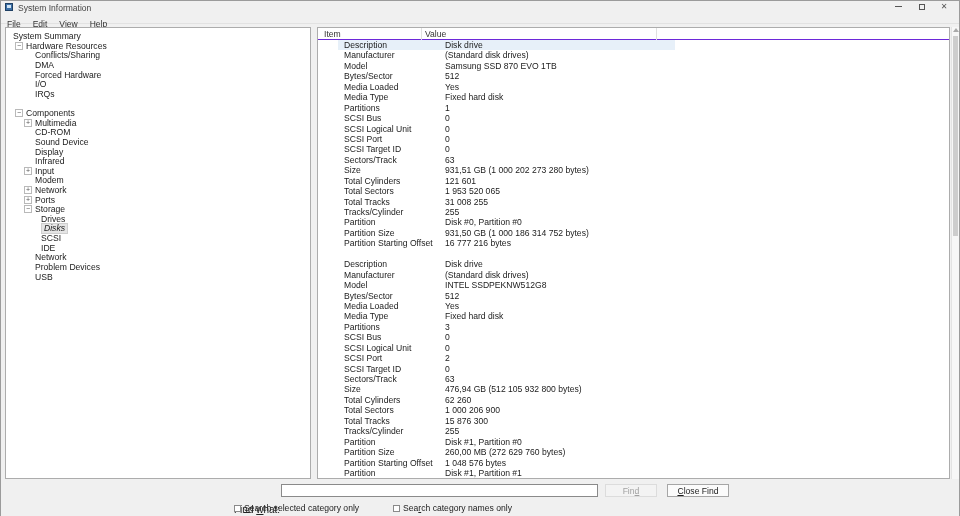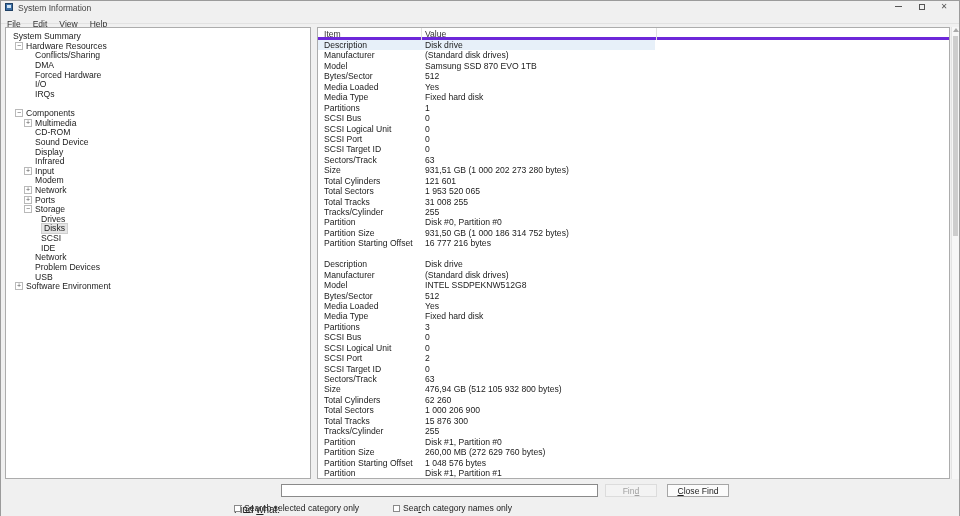--- a/index.html
+++ b/index.html
@@ -20,30 +20,30 @@
   
   .menubar { position:absolute; top:12px; left:0; right:0; height:11px; border-bottom:1px solid #e2e2e2; }
   .menu-item { display:inline-block; font-size:8.5px; color:#333; padding:1px 6px 0 6px; }
 
   
   .tree-pane { position:absolute; left:4px; top:26px; width:306px; height:452px; background:#fff; border:1px solid #acacac; overflow:hidden; }
   .tree-item { position:relative; height:10px; line-height:10px; font-size:8.6px; white-space:nowrap; }
   .tree-glyph { position:absolute; top:1px; width:8px; height:8px; border:1px solid #b9b9b9; background:#fff; color:#555;
     font-size:7px; line-height:6px; text-align:center; }
   .tree-label { position:absolute; top:0; }
-  .tree-label.sel { background:#e5e5e5; border:1px solid #cfcfcf; padding:0 2px; margin-top:-1px; line-height:9px; }
+  .tree-label.sel { background:#e5e5e5; border:1px solid #cfcfcf; padding:0 2px; margin-top:-1px; line-height:9px;font-style:italic; }
 
   .list-pane { position:absolute; left:316px; top:26px; width:633px; height:452px; background:#fff; border:1px solid #acacac; overflow:hidden; }
-  .list-header { position:relative; height:12px; border-bottom:3px solid #6d28d9; font-size:8.6px; color:#333; }
+  .list-header { position:relative; height:12px; border-bottom:1px solid #6d28d9; font-size:8.6px; color:#333; }
   .col-h { position:absolute; top:1px; }
   .col-h.item { left:6px; }
   .col-h.value { left:107px; }
   .h-sep1 { position:absolute; left:103px; top:0; height:12px; border-left:1px solid #e0e0e0; }
   .h-sep2 { position:absolute; left:338px; top:0; height:12px; border-left:1px solid #e0e0e0; }
-  .list-row { position:relative; height:10.45px; line-height:10.45px; font-size:8.6px; white-space:nowrap; }
+  .list-row { position:relative; height:10.45px; line-height:10.45px; font-size:8.6px; white-space:nowrap;margin-left:20px; }
   .list-row .c-item { position:absolute; left:6px; }
   .list-row .c-value { position:absolute; left:107px; }
   .list-row.sel { background:#e7f0f9; width:337px; }
 
   
   .scrollbar-v { position:absolute; left:950px; top:26px; width:8px; height:452px; background:#f7f7f7; border-left:1px solid #e3e3e3; }
   .sb-arrow-up { position:absolute; top:1px; left:1px; width:0; height:0; border-left:3px solid transparent; border-right:3px solid transparent; border-bottom:4px solid #a9a9a9; }
   .sb-thumb { position:absolute; top:9px; left:1px; width:5px; height:200px; background:#cdcdcd; }
 
   
@@ -149,24 +149,20 @@
       </div>
       <div class="tree-item" style="top: 224.49px; position: absolute; left: 0px; right: 0px;">
         <span class="tree-label" style="left: 29px;">Network</span>
       </div>
       <div class="tree-item" style="top: 234.12px; position: absolute; left: 0px; right: 0px;">
         <span class="tree-label" style="left: 29px;">Problem Devices</span>
       </div>
       <div class="tree-item" style="top: 243.75px; position: absolute; left: 0px; right: 0px;">
         <span class="tree-label" style="left: 29px;">USB</span>
       </div>
-      <div class="tree-item" style="top: 253.38px; position: absolute; left: 0px; right: 0px;">
-        <span class="tree-glyph" style="left: 9px;">+</span>
-        <span class="tree-label" style="left: 20px;">Software Environment</span>
-      </div>
     </div>
 
   <div class="list-pane">
     <div class="list-header">
       <span class="col-h item">Item</span>
       <span class="col-h value">Value</span>
       <span class="h-sep1"></span>
       <span class="h-sep2"></span>
     </div>
     <div id="listRows">

